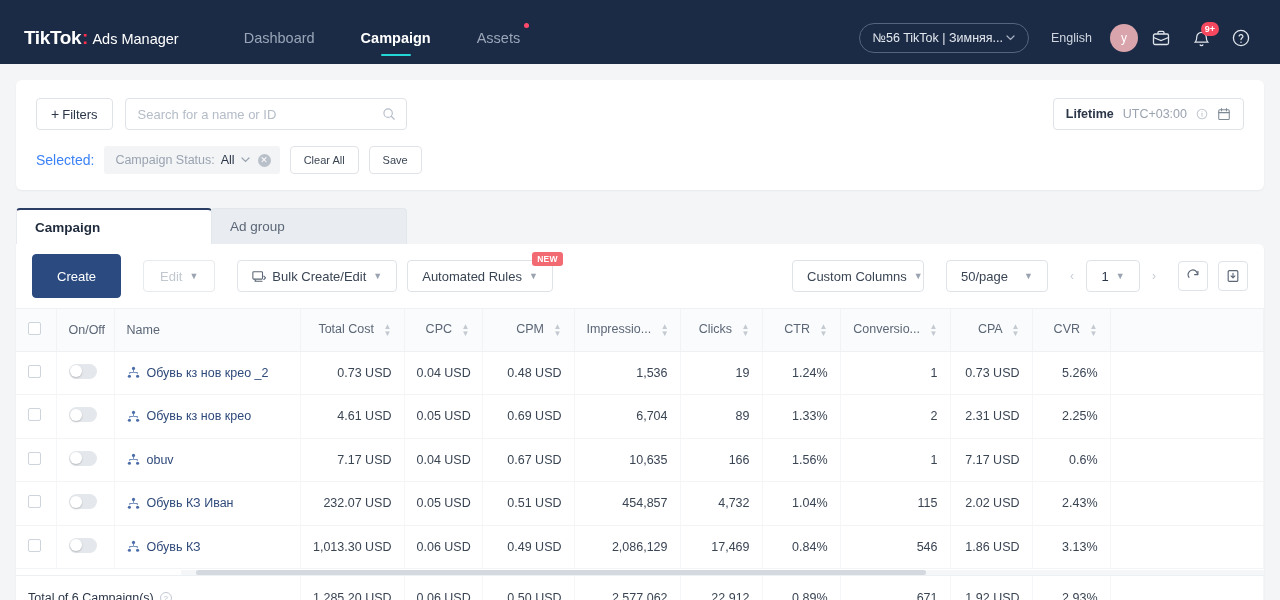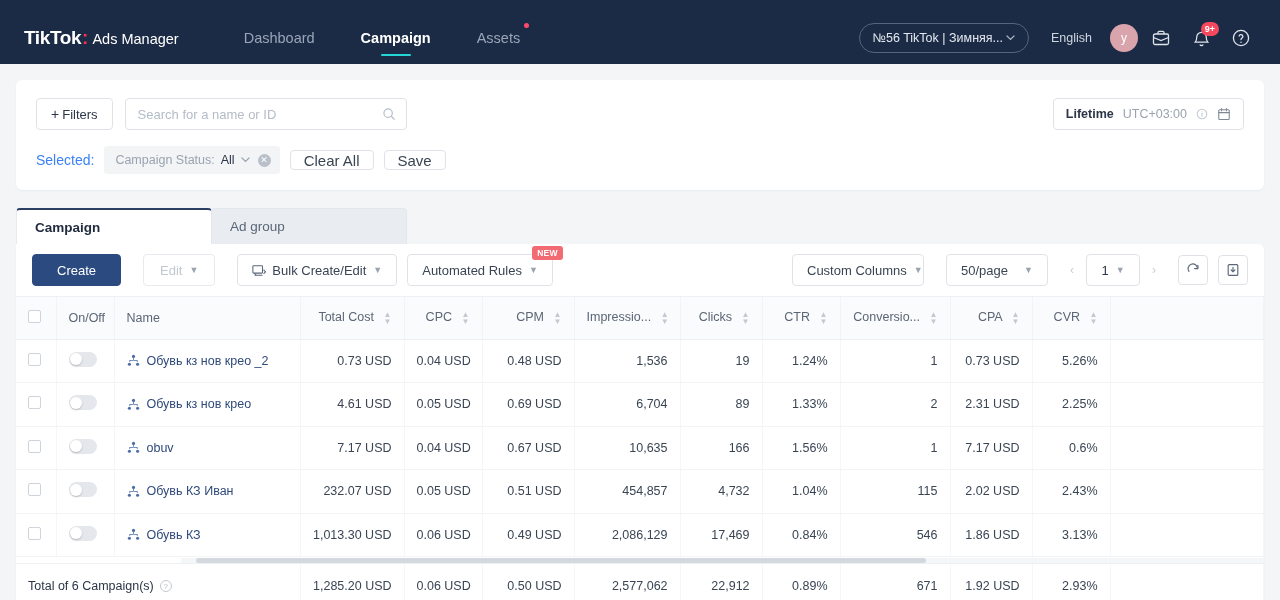--- a/index.html
+++ b/index.html
@@ -119,21 +119,21 @@
     display: flex; align-items: center; gap: 6px; padding: 0 9px 0 11px;
     font-size: 12.5px; cursor: pointer;
   }
   .chip-k { color: #9aa3b0; }
   .chip-v { color: #2b3648; }
   .chip-x {
     width: 13px; height: 13px; border-radius: 50%; background: #b9c0c9;
     color: #fff; font-size: 9px; display: flex;
     align-items: center; justify-content: center; margin-left: 2px;
   }
-  .btn-sm { height: 20px; font-size: 15px; padding: 2px 13px; }
+  .btn-sm { height: 28px; font-size: 11px; padding: 2px 13px; }
 
   
   .tabs { display: flex; margin-top: 18px; position: relative; z-index: 2; }
   .tab {
     width: 196px; height: 36px;
     display: flex; align-items: center; padding-left: 18px;
     font-size: 13.5px; color: #5b6676; cursor: pointer;
     background: #e9edf1; border-radius: 4px 4px 0 0;
     border: 1px solid #e2e7ec; border-bottom: none;
     margin-right: -1px;
@@ -150,21 +150,21 @@
     position: relative; z-index: 1;
   }
 
   .toolbar {
     display: flex; align-items: center;
     padding: 10px 16px 10px 16px;
     border-bottom: 1px solid #eef1f4;
   }
   .btn-primary {
     background: #2a4a80; border-color: #2a4a80; color: #fff;
-    height: 32px; padding: 0 24px; font-size: 13px; border-radius: 4px;
+    height: 44px; padding: 0 24px; font-size: 13px; border-radius: 4px;
   }
   .btn-disabled { color: #c2c8d0; border-color: #e7eaee; cursor: default; }
   .tb-gap { margin-left: 22px; }
   .caret { font-size: 9px; color: #9aa3b0; margin-left: 7px; }
   .rules-wrap { position: relative; margin-left: 10px; }
   .new-badge {
     position: absolute; top: -8px; right: -10px;
     background: #f26a72; color: #fff; font-size: 8.5px; font-weight: 700;
     padding: 2px 5px; border-radius: 3px; letter-spacing: .3px;
   }

